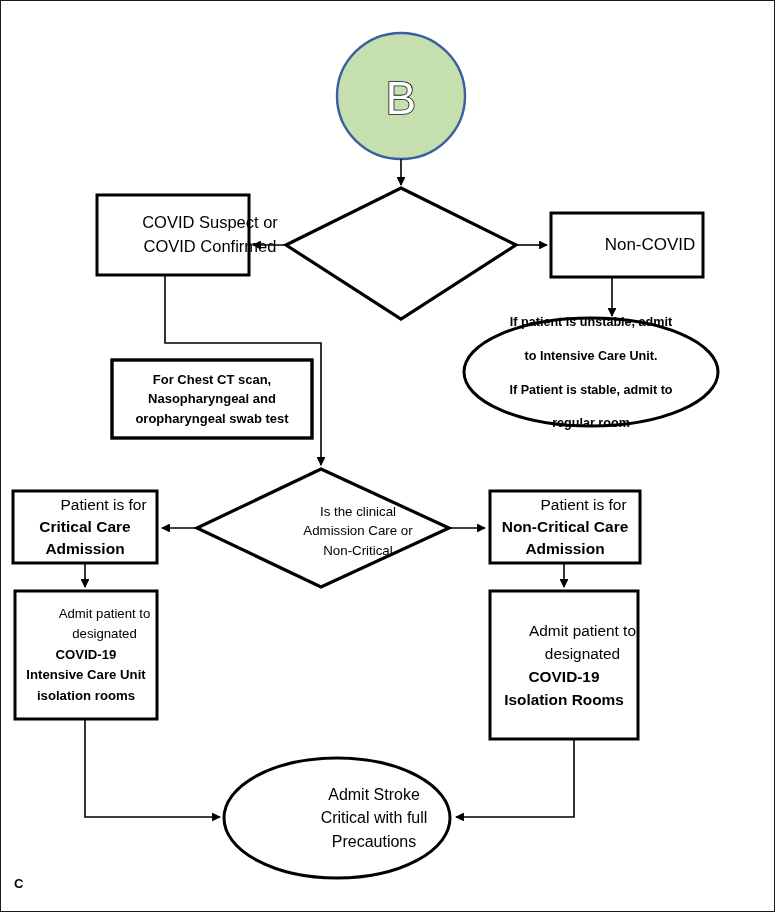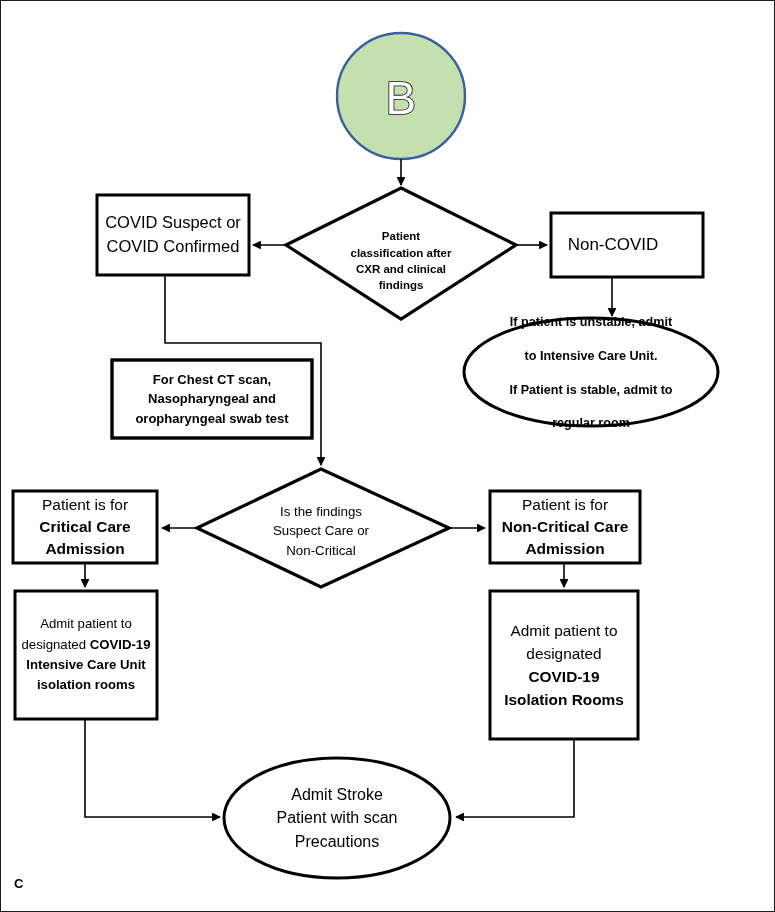--- a/index.html
+++ b/index.html
@@ -31,21 +31,21 @@
     display: flex;
     flex-direction: column;
     align-items: center;
     justify-content: center;
     text-align: center;
     color: #000000;
     line-height: 1.28;
     box-sizing: border-box;
     pointer-events: none;
   }
-  .t-reg { font-weight: 400; }
+  .t-reg { font-weight: 400; margin-left: 37px; }
   .t-bold { font-weight: 700; }
 
   
   #start-circle-label {
     left: 335px; top: 32px; width: 130px; height: 130px;
     font-size: 46px;
     font-weight: 400;
   }
   #start-circle-label .glyph {
     color: #ffffff;
@@ -201,26 +201,20 @@
 
     <path d="M 84 718 L 84 816 L 219 816" fill="none" stroke="#000000" stroke-width="1.6" marker-end="url(#arrow-big)"></path>
 
     <path d="M 573 738 L 573 816 L 455 816" fill="none" stroke="#000000" stroke-width="1.6" marker-end="url(#arrow-big)"></path>
   </svg>
 
   <div class="node-text" id="start-circle-label">
     <span class="glyph">B</span>
   </div>
 
-  <div class="node-text t-bold" id="decision-classification-label">
-    <span>Patient</span>
-    <span>classification after</span>
-    <span>CXR and clinical</span>
-    <span>findings</span>
-  </div>
 
   <div class="node-text t-reg" id="box-covid-suspect-label">
     <span>COVID Suspect or</span>
     <span>COVID Confirmed</span>
   </div>
 
   <div class="node-text t-reg" id="box-non-covid-label">
     <span>Non-COVID</span>
   </div>
 
@@ -231,22 +225,22 @@
     <span>regular room</span>
   </div>
 
   <div class="node-text t-bold" id="box-chest-ct-label">
     <span>For Chest CT scan,</span>
     <span>Nasopharyngeal and</span>
     <span>oropharyngeal swab test</span>
   </div>
 
   <div class="node-text t-reg" id="decision-critical-label">
-    <span>Is the findings</span>
-    <span>Suspect Care or</span>
+    <span>Is the clinical</span>
+    <span>Admission Care or</span>
     <span>Non-Critical</span>
   </div>
 
   <div class="node-text" id="box-critical-care-label">
     <span class="t-reg">Patient is for</span>
     <span class="t-bold">Critical Care</span>
     <span class="t-bold">Admission</span>
   </div>
 
   <div class="node-text" id="box-noncritical-care-label">
@@ -266,19 +260,19 @@
 
   <div class="node-text" id="box-admit-isolation-label">
     <span class="t-reg">Admit patient to</span>
     <span class="t-reg">designated</span>
     <span class="t-bold">COVID-19</span>
     <span class="t-bold">Isolation Rooms</span>
   </div>
 
   <div class="node-text t-reg" id="ellipse-final-label">
     <span>Admit Stroke</span>
-    <span>Patient with scan</span>
+    <span>Critical with full</span>
     <span>Precautions</span>
   </div>
 
   <div id="panel-letter">C</div>
 
 </div>
 
 </body></html>

